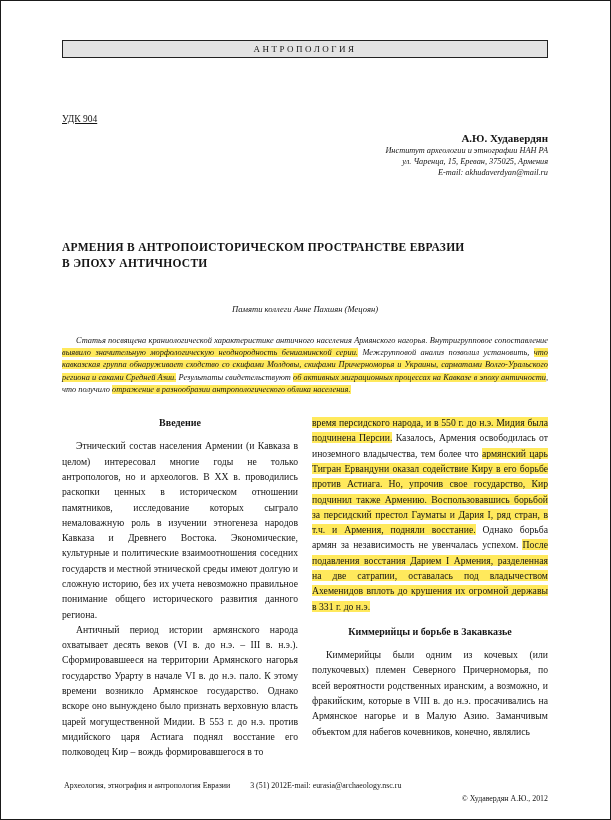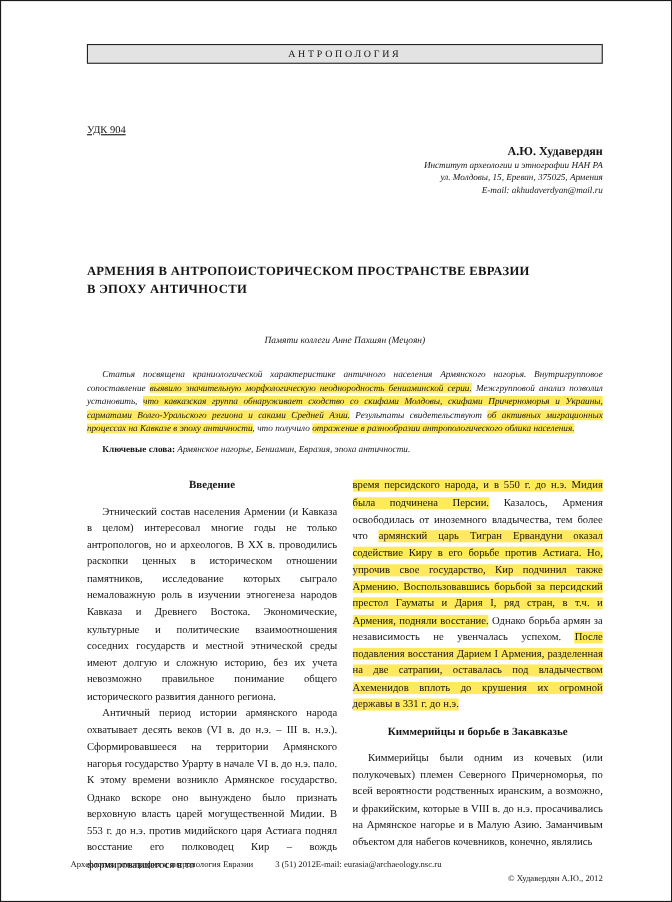--- a/index.html
+++ b/index.html
@@ -5,21 +5,21 @@
   * { margin: 0; padding: 0; box-sizing: border-box; }
   html, body { background: #ffffff; }
   .page {
     position: relative;
     width: 611px;
     height: 820px;
     background: #ffffff;
     border: 1px solid #1a1a1a;
     font-family: "Liberation Serif", serif;
     color: #151515;
-    padding: 39px 62px 0 78px;
+    padding: 39px 62px 0 61px;
     overflow: hidden;
   }
   .rubric-bar {
     height: 18px;
     border: 1px solid #222222;
     background: var(--rubric-bg, #e3e3e3);
     display: flex;
     align-items: center;
     justify-content: center;
     font-size: 9px;
@@ -71,37 +71,34 @@
   <div class="rubric-bar">
     <span>АНТРОПОЛОГИЯ</span>
   </div>
 
   <div class="udc">УДК 904</div>
 
   <div class="author-block">
     <div class="author-name">А.Ю. Худавердян</div>
     <div class="affil-lines">
       <div class="affil">Институт археологии и этнографии НАН РА</div>
-      <div class="affil">ул. Молдовы, 15, Ереван, 375025, Армения</div>
+      <div class="affil">ул. Чаренца, 15, Ереван, 375025, Армения</div>
       <div class="affil">E-mail: akhudaverdyan@mail.ru</div>
     </div>
   </div>
 
   <h1 class="title">
     <span class="tl">АРМЕНИЯ В АНТРОПОИСТОРИЧЕСКОМ ПРОСТРАНСТВЕ ЕВРАЗИИ</span>
     <span class="tl">В ЭПОХУ АНТИЧНОСТИ</span>
   </h1>
 
   <div class="dedication">Памяти коллеги Анне Пахшян (Мецоян)</div>
 
   <p class="abstract"><span>Статья посвящена краниологической характеристике античного населения Армянского нагорья. Внутригрупповое сопоставление </span><span class="hl">выявило значительную морфологическую неоднородность бениаминской серии.</span><span> Межгрупповой анализ позволил установить, </span><span class="hl">что кавказская группа обнаруживает сходство со скифами Молдовы, скифами Причерноморья и Украины, сарматами Волго-Уральского региона и саками Средней Азии.</span><span> Результаты свидетельствуют </span><span class="hl">об активных миграционных процессах на Кавказе в эпоху античности</span><span>, что получило </span><span class="hl">отражение в разнообразии антропологического облика населения.</span></p>
 
-  <p class="keywords">
-    <span class="kw-label">Ключевые слова:</span><span class="kw-text"> Армянское нагорье, Бениамин, Евразия, эпоха античности.</span>
-  </p>
 
   <div class="columns">
     <div class="col">
       <h2 class="h-first">Введение</h2>
       <p class="para">Этнический состав населения Армении (и Кавказа в целом) интересовал многие годы не только антропологов, но и археологов. В XX в. проводились раскопки ценных в историческом отношении памятников, исследование которых сыграло немаловажную роль в изучении этногенеза народов Кавказа и Древнего Востока. Экономические, культурные и политические взаимоотношения соседних государств и местной этнической среды имеют долгую и сложную историю, без их учета невозможно правильное понимание общего исторического развития данного региона.</p>
       <p class="para">Античный период истории армянского народа охватывает десять веков (VI в. до н.э. – III в. н.э.). Сформировавшееся на территории Армянского нагорья государство Урарту в начале VI в. до н.э. пало. К этому времени возникло Армянское государство. Однако вскоре оно вынуждено было признать верховную власть царей могущественной Мидии. В 553 г. до н.э. против мидийского царя Астиага поднял восстание его полководец Кир – вождь формировавшегося в то</p>
     </div>
     <div class="col">
       <p><span class="hl">время персидского народа, и в 550 г. до н.э. Мидия была подчинена Персии.</span><span> Казалось, Армения освободилась от иноземного владычества, тем более что </span><span class="hl">армянский царь Тигран Ервандуни оказал содействие Киру в его борьбе против Астиага. Но, упрочив свое государство, Кир подчинил также Армению. Воспользовавшись борьбой за персидский престол Гауматы и Дария I, ряд стран, в т.ч. и Армения, подняли восстание.</span><span> Однако борьба армян за независимость не увенчалась успехом. </span><span class="hl">После подавления восстания Дарием I Армения, разделенная на две сатрапии, оставалась под владычеством Ахеменидов вплоть до крушения их огромной державы в 331 г. до н.э.</span></p>
       <h2 class="h-mid">Киммерийцы и борьбе в Закавказье</h2>

